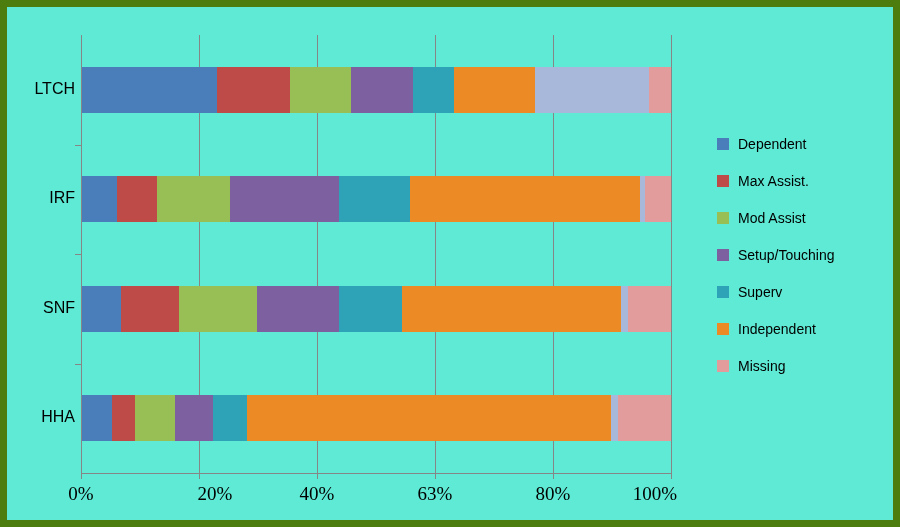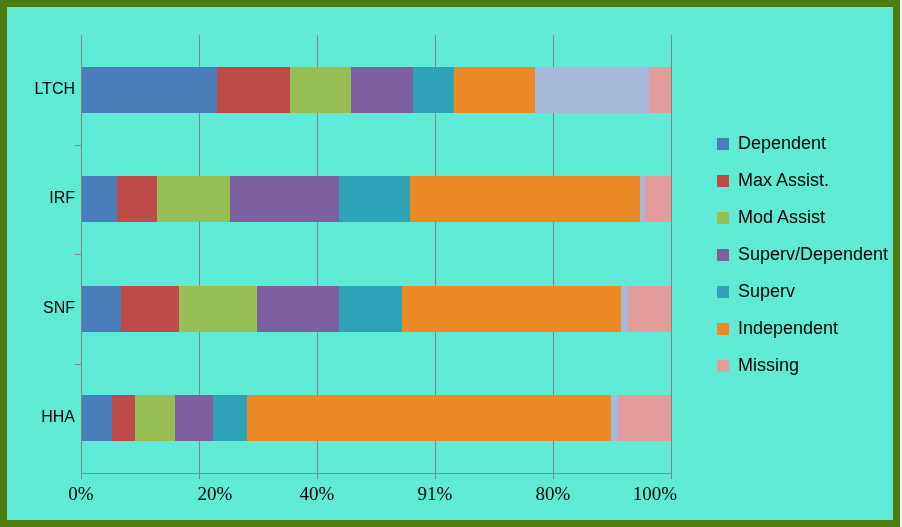--- a/index.html
+++ b/index.html
@@ -136,21 +136,21 @@
     height: 37px;
   }
   .legend-swatch {
     width: 12px;
     height: 12px;
     flex: 0 0 12px;
     margin-right: 9px;
   }
   .legend-label {
     font-family: "Liberation Sans", sans-serif;
-    font-size: 18px;
+    font-size: 14px;
     color: #000000;
     white-space: nowrap;
   }
 </style>
 </head>
 <body>
 
 <div id="chart-root">
 
   <div id="cat-labels">
@@ -209,41 +209,41 @@
       </div>
     </div>
 
   <div class="axis-line-left"></div>
   <div class="axis-line-bottom"></div>
 
   <div id="x-labels">
       <div class="x-label" style="left: 74px;">0%</div>
       <div class="x-label" style="left: 192px; margin-left: 16px;">20%</div>
       <div class="x-label" style="left: 310px;">40%</div>
-      <div class="x-label" style="left: 428px;">91%</div>
+      <div class="x-label" style="left: 428px;">63%</div>
       <div class="x-label" style="left: 546px;">80%</div>
       <div class="x-label" style="left: 648px;">100%</div>
     </div>
 
   <div id="legend">
       <div class="legend-item">
         <span class="legend-swatch" style="background: rgb(74, 126, 187);"></span>
         <span class="legend-label">Dependent</span>
       </div>
       <div class="legend-item">
         <span class="legend-swatch" style="background: rgb(190, 75, 72);"></span>
         <span class="legend-label">Max Assist.</span>
       </div>
       <div class="legend-item">
         <span class="legend-swatch" style="background: rgb(152, 191, 85);"></span>
         <span class="legend-label">Mod Assist</span>
       </div>
       <div class="legend-item">
         <span class="legend-swatch" style="background: rgb(125, 96, 160);"></span>
-        <span class="legend-label">Superv/Dependent</span>
+        <span class="legend-label">Setup/Touching</span>
       </div>
       <div class="legend-item">
         <span class="legend-swatch" style="background: rgb(46, 162, 182);"></span>
         <span class="legend-label">Superv</span>
       </div>
       <div class="legend-item">
         <span class="legend-swatch" style="background: rgb(236, 138, 37);"></span>
         <span class="legend-label">Independent</span>
       </div>
       <div class="legend-item">

